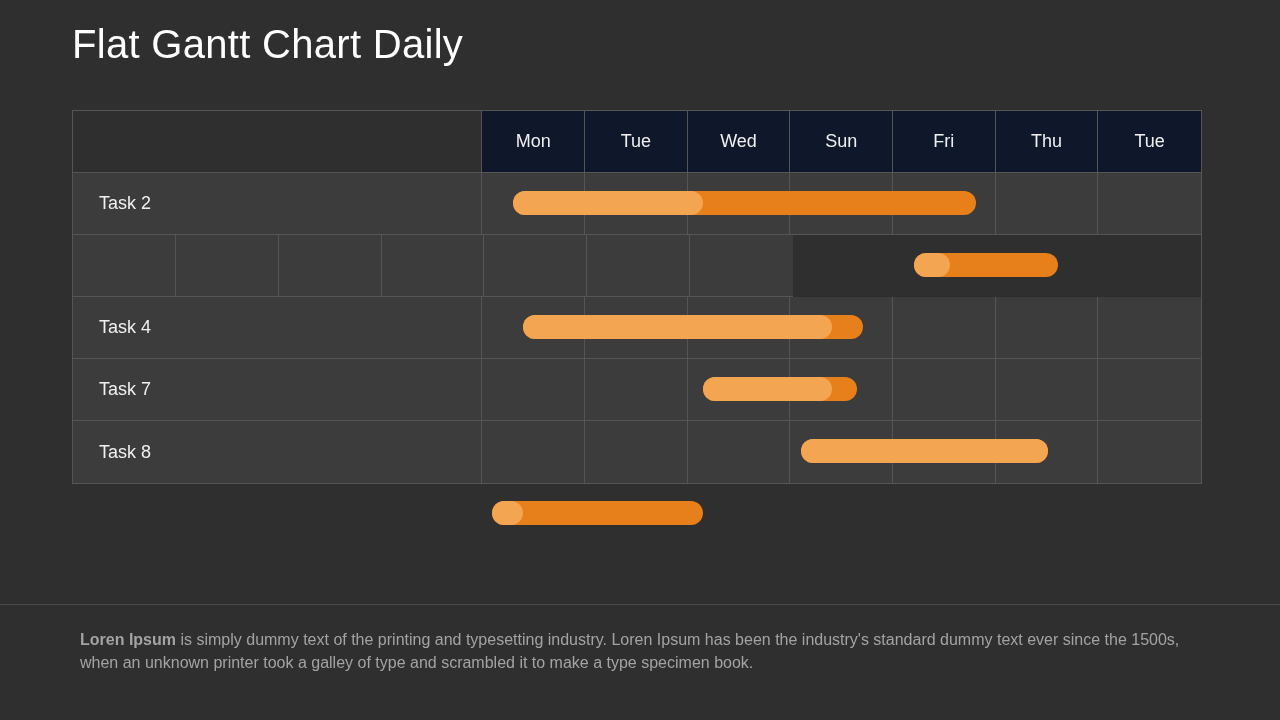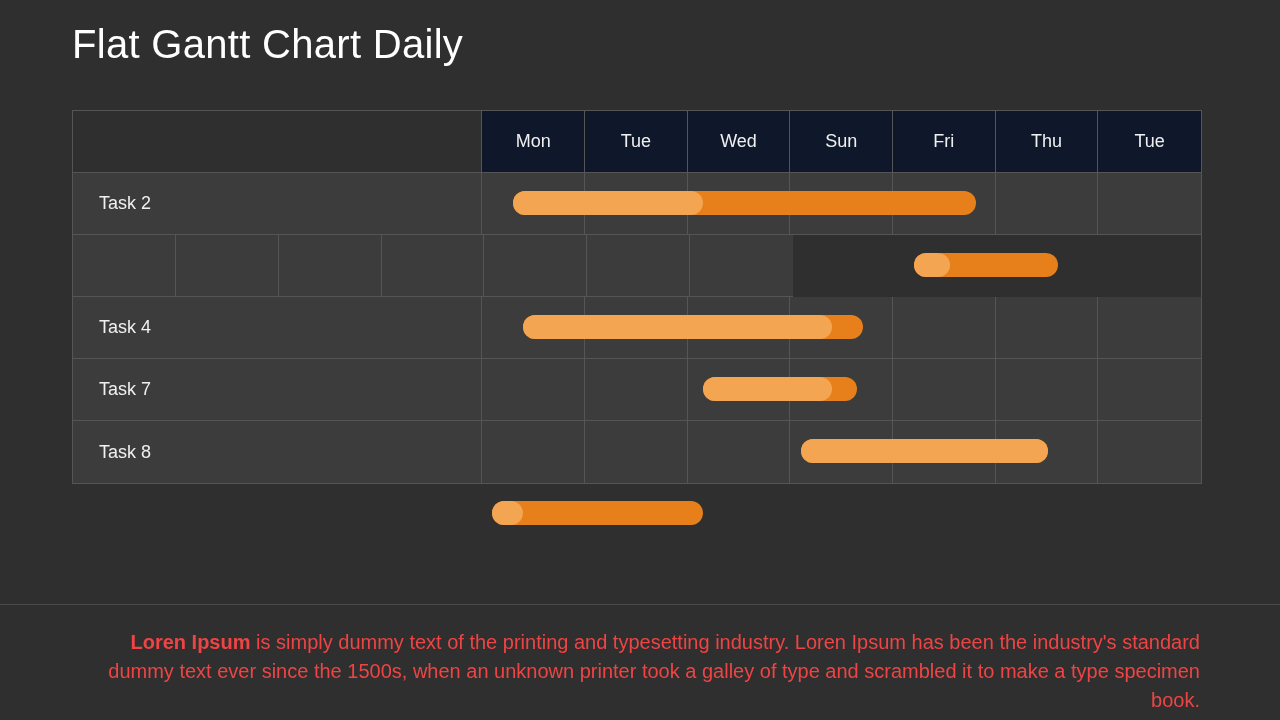--- a/index.html
+++ b/index.html
@@ -72,23 +72,23 @@
 
   
   .divider {
     position: absolute;
     left: 0; right: 0; top: 604px;
     height: 1px; background: #4a4a4a;
   }
   .footer {
     position: absolute;
     left: 80px; right: 80px; top: 628px;
-    text-align: right;
-    font-size: 20px; line-height: 1.45;
-    color: #ef4444;
+    text-align: left;
+    font-size: 16px; line-height: 1.45;
+    color: #a3a3a3;
   }
   .footer b { font-weight: 700; }
 </style>
 </head>
 <body>
 
 <div class="slide">
   <div class="title">Flat Gantt Chart Daily</div>
 
   <div class="gantt">

